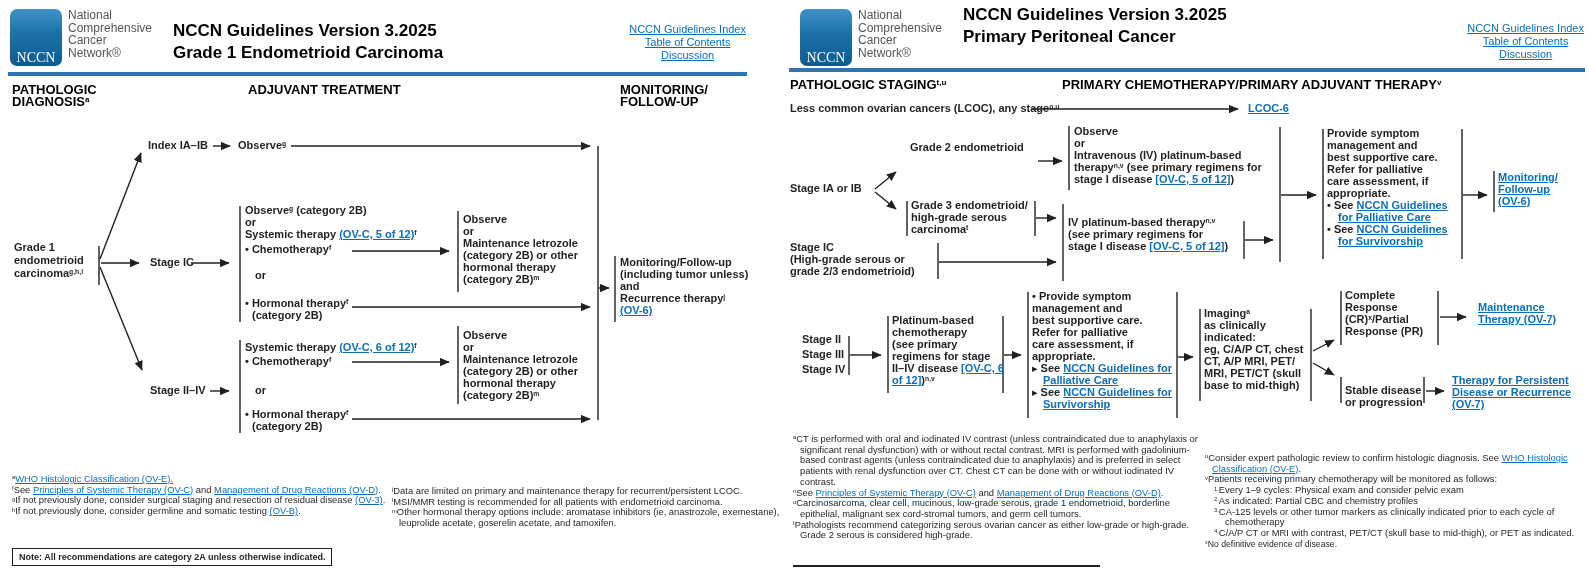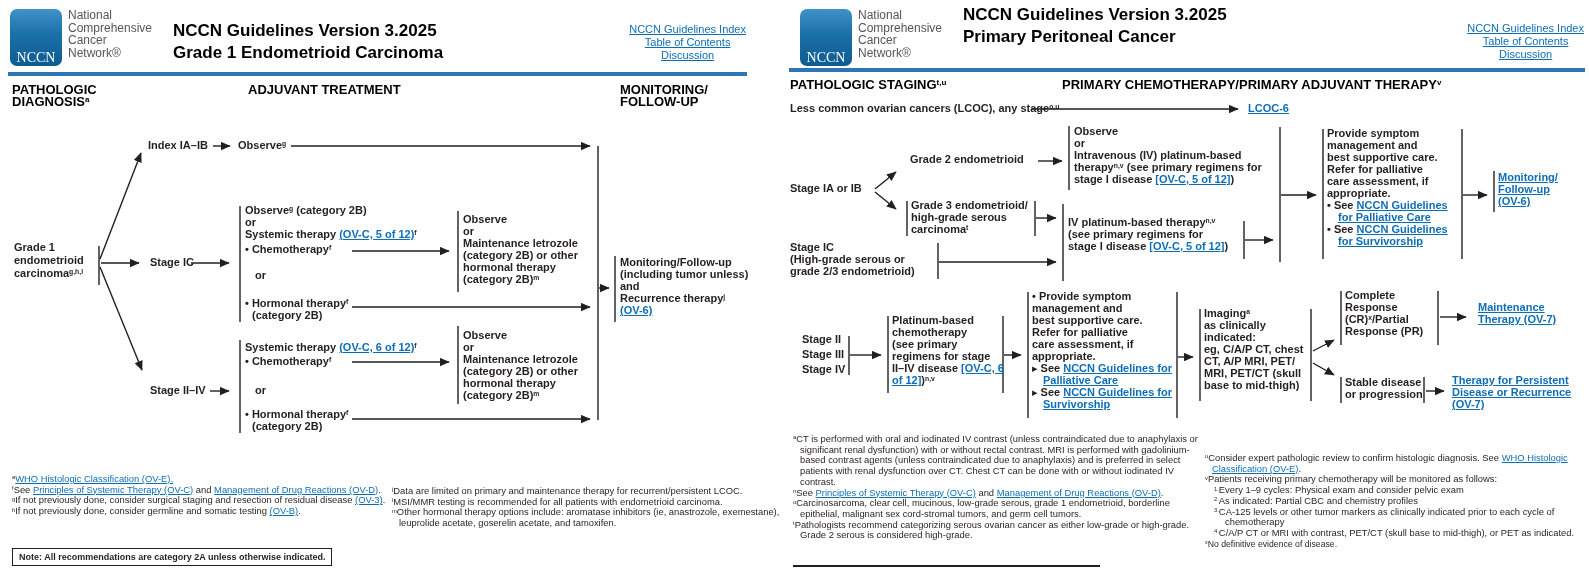--- a/index.html
+++ b/index.html
@@ -197,21 +197,21 @@
   </div>
   <div class="rule" style="left:789px;top:68px;width:796px"></div>
 
   <div class="colhead" style="left:790px;top:79px"><span>PATHOLOGIC STAGING</span><sup>t,u</sup></div>
   <div class="colhead" style="left:1062px;top:79px"><span>PRIMARY CHEMOTHERAPY/PRIMARY ADJUVANT THERAPY</span><sup>v</sup></div>
 
   <div class="flow" style="left:790px;top:102px"><span>Less common ovarian cancers (LCOC), any stage</span><sup>o,u</sup></div>
   <a class="flow lnk" style="left:1248px;top:102px">LCOC-6</a>
 
   <div class="flow" style="left:790px;top:182px">Stage IA or IB</div>
-  <div class="flow" style="left:910px;top:153px">Grade 2 endometrioid</div>
+  <div class="flow" style="left:910px;top:141px">Grade 2 endometrioid</div>
   <div class="flow" style="left:911px;top:199px"><span>Grade 3 endometrioid/
 high-grade serous
 carcinoma</span><sup>t</sup></div>
   <div class="flow" style="left:790px;top:241px">Stage IC
 (High-grade serous or
 grade 2/3 endometrioid)</div>
 
   <div class="stack" style="left:1074px;top:125px">
     <div class="ln">Observe</div>
     <div class="ln">or</div>
@@ -273,21 +273,21 @@
   </div>
 
   <div class="flow" style="left:1345px;top:289px"><span>Complete
 Response
 (CR)</span><sup>x</sup><span>/Partial
 Response (PR)</span></div>
 
   <a class="flow lnk" style="left:1478px;top:301px">Maintenance
 Therapy (OV-7)</a>
 
-  <div class="flow" style="left:1345px;top:376px">Stable disease
+  <div class="flow" style="left:1345px;top:384px">Stable disease
 or progression</div>
 
   <a class="flow lnk" style="left:1452px;top:374px">Therapy for Persistent
 Disease or Recurrence
 (OV-7)</a>
 
   <div class="fncol" style="left:793px;top:434px;width:414px">
     <div class="fnote"><sup>a</sup><span>CT is performed with oral and iodinated IV contrast (unless contraindicated due to anaphylaxis or significant renal dysfunction) with or without rectal contrast. MRI is performed with gadolinium-based contrast agents (unless contraindicated due to anaphylaxis) and is preferred in select patients with renal dysfunction over CT. Chest CT can be done with or without iodinated IV contrast.</span></div>
     <div class="fnote"><sup>n</sup><span>See </span><a class="lnk">Principles of Systemic Therapy (OV-C)</a><span> and </span><a class="lnk">Management of Drug Reactions (OV-D)</a><span>.</span></div>
     <div class="fnote"><sup>o</sup><span>Carcinosarcoma, clear cell, mucinous, low-grade serous, grade 1 endometrioid, borderline epithelial, malignant sex cord-stromal tumors, and germ cell tumors.</span></div>

